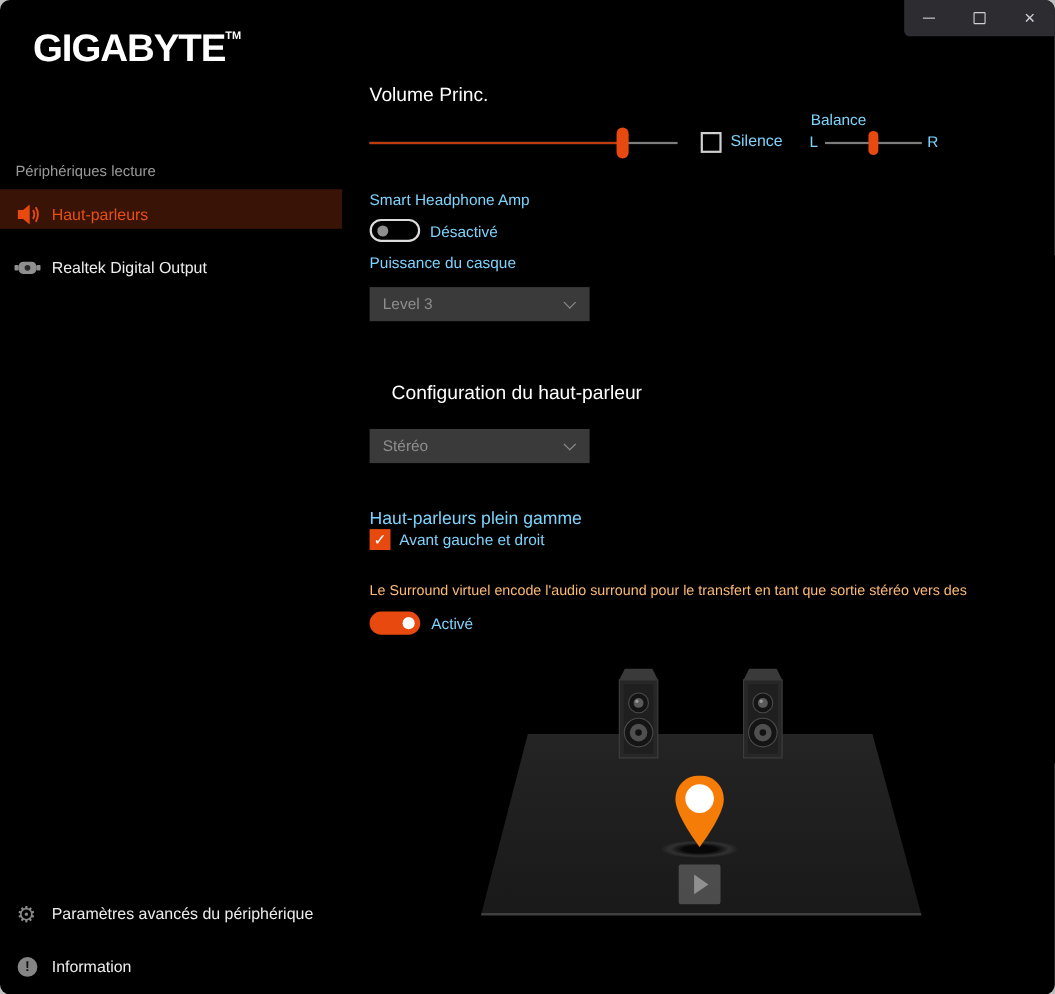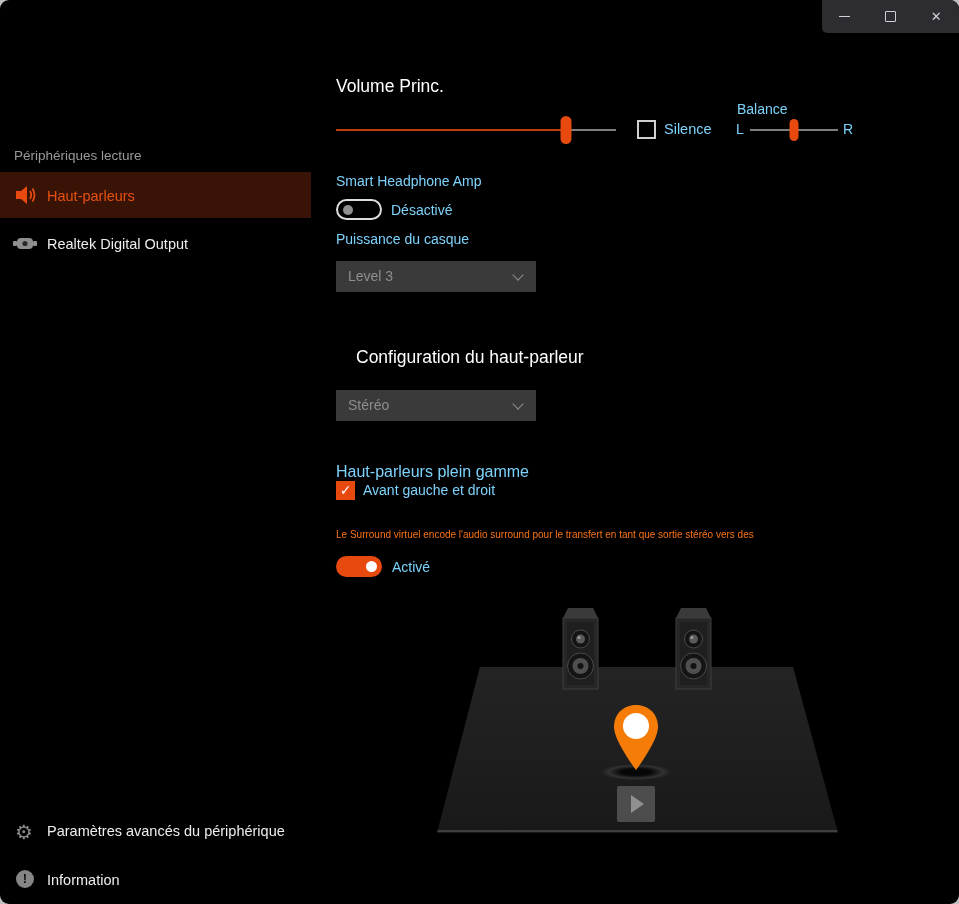--- a/index.html
+++ b/index.html
@@ -36,21 +36,21 @@
   .checkbox{position:absolute;width:19px;height:19px;box-sizing:border-box;cursor:pointer;}
   .cb-empty{border:2px solid #cfcfcf;background:transparent;}
   .cb-checked{background:#e7490f;color:#fff;font-size:14px;font-weight:700;text-align:center;line-height:19px;}
   .toggle{position:absolute;width:46px;height:21px;border-radius:11px;box-sizing:border-box;cursor:pointer;}
   .toggle-off{border:2px solid #dcdcdc;background:transparent;}
   .toggle-off .knob{position:absolute;left:5px;top:3.5px;width:10px;height:10px;border-radius:50%;background:#8f8f8f;}
   .toggle-on{background:#e7490f;}
   .toggle-on .knob{position:absolute;right:5px;top:5px;width:11px;height:11px;border-radius:50%;background:#fff;}
   .select{position:absolute;left:336px;width:200px;height:31px;background:#3a3a3a;color:#8e8e8e;font-size:14px;line-height:31px;padding-left:12px;box-sizing:border-box;cursor:pointer;}
   .chev{position:absolute;right:14px;top:10px;width:7px;height:7px;border-right:1.6px solid #8e8e8e;border-bottom:1.6px solid #8e8e8e;transform:rotate(45deg);}
-  .surround-text{position:absolute;left:336px;top:529px;width:623px;color:#f97316;font-size:10px;white-space:nowrap;overflow:hidden;}
+  .surround-text{position:absolute;left:336px;top:529px;width:623px;color:#fdba74;font-size:13px;white-space:nowrap;overflow:hidden;}
 
   
   .floor{position:absolute;left:437px;top:667px;width:401px;height:166px;background:linear-gradient(180deg,#242424,#191919);clip-path:polygon(10.7% 0,88.8% 0,100% 100%,0 100%);}
   .floor-edge{position:absolute;left:0;bottom:1px;width:100%;height:2px;background:#3f3f3f;}
   .pin-shadow{position:absolute;left:601px;top:764px;width:70px;height:16px;border-radius:50%;background:radial-gradient(ellipse at center,rgba(0,0,0,0.75) 30%,rgba(70,70,70,0.5) 55%,rgba(0,0,0,0) 72%);}
   .play-btn{position:absolute;left:617px;top:786px;width:38px;height:36px;background:rgba(255,255,255,0.22);border-radius:2px;cursor:pointer;}
   .play-tri{position:absolute;left:14px;top:9px;width:0;height:0;border-left:13px solid rgba(255,255,255,0.38);border-top:9px solid transparent;border-bottom:9px solid transparent;}
 </style>
 </head>
 <body>
@@ -62,31 +62,32 @@
         <span class="min-line"></span>
       </div>
     <div class="tb-btn">
         <span class="max-box"></span>
       </div>
     <div class="tb-btn">
         <span>✕</span>
       </div>
   </div>
 
+  <div class="logo"><span>GIGABYTE</span><sup>TM</sup></div>
 
   <div class="side-row" style="top:84px;height:32px;">
     <svg class="abs" style="left:16px;top:89px;" width="19" height="17" viewBox="0 0 19 17">
       <path d="M9.5 0 L19 8 L16.5 8 L16.5 17 L11.5 17 L11.5 11 L7.5 11 L7.5 17 L2.5 17 L2.5 8 L0 8 Z" fill="#8f8f8f"></path>
     </svg>
     <span class="side-label" style="top:89px;">Principal</span>
   </div>
 
   <div class="section-label">Périphériques lecture</div>
 
-  <div class="side-row selected" style="top:172px;height:46px;">
+  <div class="side-row selected" style="top:172px;height:36px;">
     <svg class="abs" style="left:16px;top:13px;" width="22" height="20" viewBox="0 0 22 20">
       <path d="M0 6 L5 6 L11 1 L11 19 L5 14 L0 14 Z" fill="#e7490f"></path>
       <path d="M14 6 Q16.5 10 14 14" stroke="#e7490f" stroke-width="1.8" fill="none"></path>
       <path d="M16.5 3.5 Q20.5 10 16.5 16.5" stroke="#e7490f" stroke-width="1.8" fill="none"></path>
     </svg>
     <span class="side-label sel-label" style="top:16px;">Haut-parleurs</span>
   </div>
 
   <div class="side-row" style="top:222px;height:44px;">
     <svg class="abs" style="left:13px;top:15px;" width="24" height="13" viewBox="0 0 24 13">

